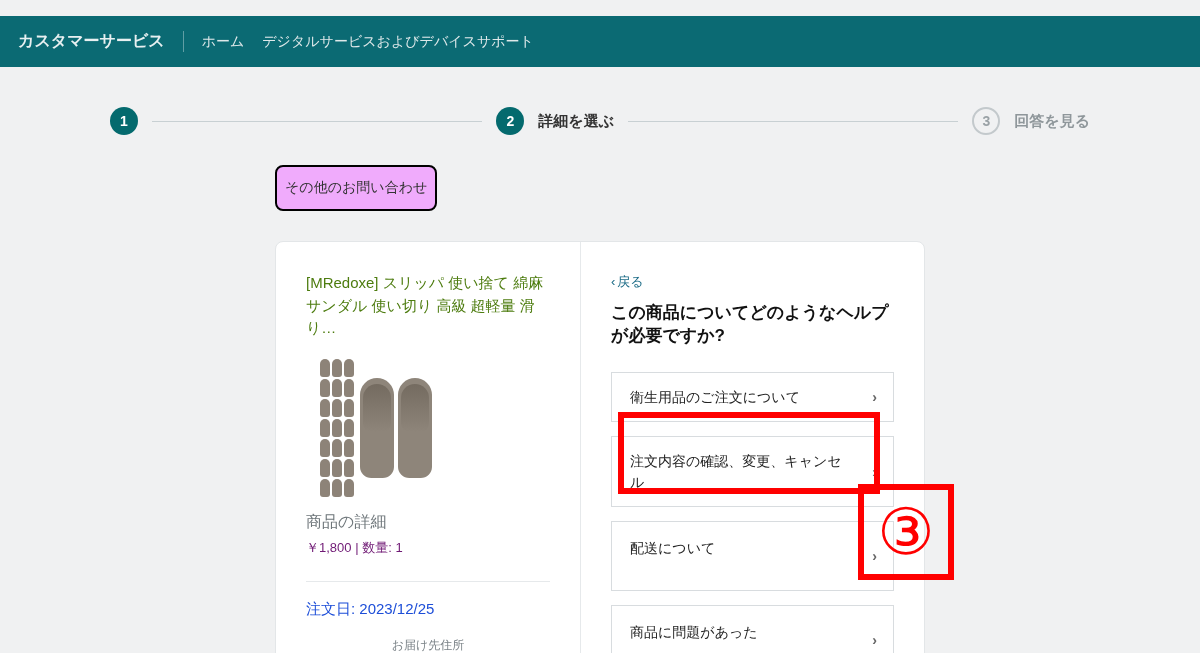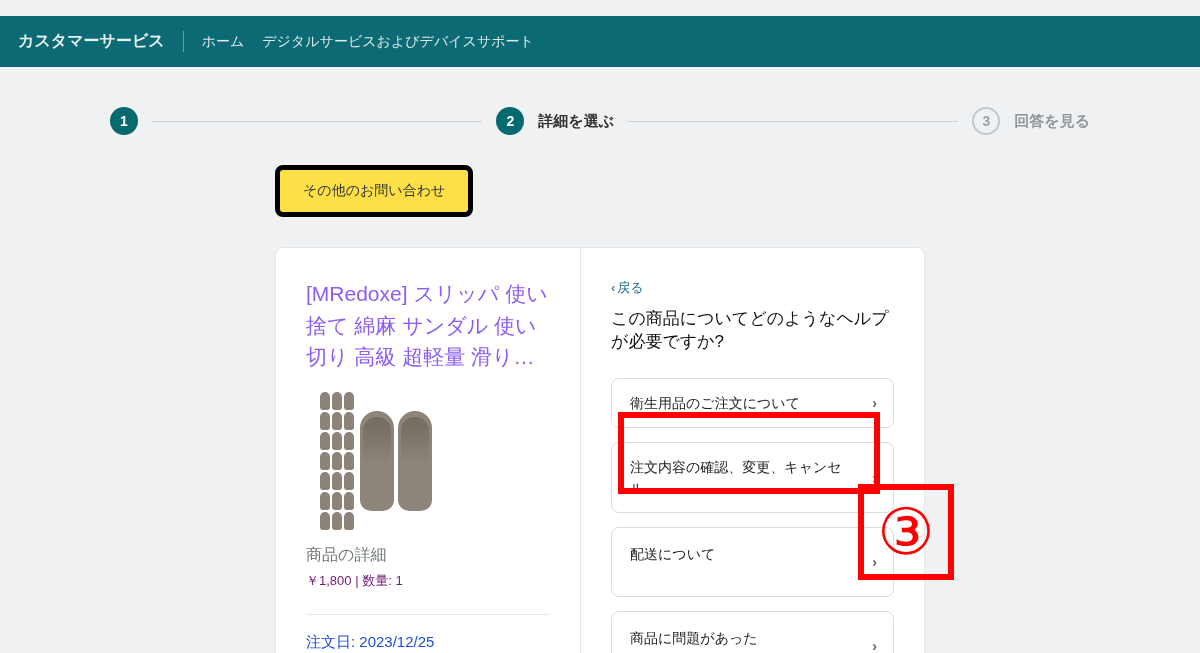--- a/index.html
+++ b/index.html
@@ -59,46 +59,46 @@
     .step-label-done { color: #333; font-size: 15px; font-weight: 600; }
     .step-label-todo { color: #8f979b; font-size: 15px; font-weight: 600; }
     .step-line {
       flex: 1;
       height: 0;
       border-top: 1px solid #c8d0d3;
       margin: 0 14px;
     }
     .content { padding: 0 275px; }
     .other-btn {
-      background: #fde047;
-      border: 5px solid #000000;
+      background: #f0abfc;
+      border: 2px solid #000000;
       border-radius: 8px;
-      padding: 12px 23px;
+      padding: 12px 8px;
       font-size: 14px;
       color: #333;
       display: inline-block;
       margin-bottom: 30px;
     }
     .panel {
       background: #fff;
       border: 1px solid #e3e6e8;
       border-radius: 8px;
       display: flex;
       min-height: 420px;
       overflow: hidden;
     }
     .col-left {
       width: 305px;
       padding: 30px 30px 0;
       border-right: 1px solid #e6e9eb;
     }
     .product-title {
-      font-size: 21px;
+      font-size: 15px;
       line-height: 1.5;
-      color: #8b5cf6;
+      color: #4d7c0f;
       margin-bottom: 18px;
     }
     .product-img {
       width: 140px; height: 140px;
       margin-bottom: 14px;
       display: flex;
       gap: 6px;
       align-items: center;
       justify-content: center;
     }
@@ -145,27 +145,27 @@
       color: #1d6c87;
       font-size: 13px;
       display: inline-flex;
       align-items: center;
       gap: 2px;
       margin-bottom: 10px;
       cursor: pointer;
     }
     .q-title {
       font-size: 17px;
-      font-weight: 400;
+      font-weight: 700;
       line-height: 1.4;
       margin-bottom: 24px;
     }
     .option {
       border: 1px solid #d8dcdf;
-      border-radius: 8px;
+      border-radius: 0;
       padding: 14px 42px 14px 18px;
       font-size: 14px;
       color: #222;
       margin-bottom: 14px;
       position: relative;
       line-height: 1.45;
       background:#fff;
       cursor: pointer;
     }
     .option .chev {

